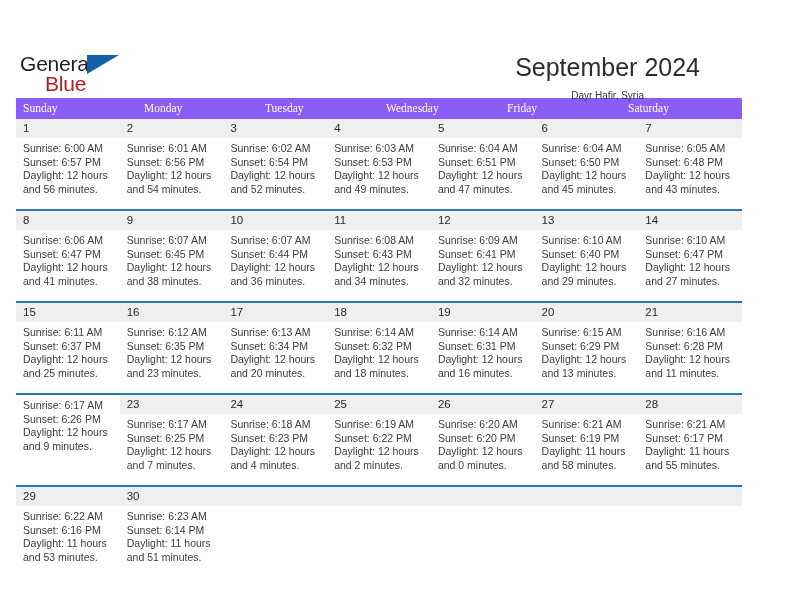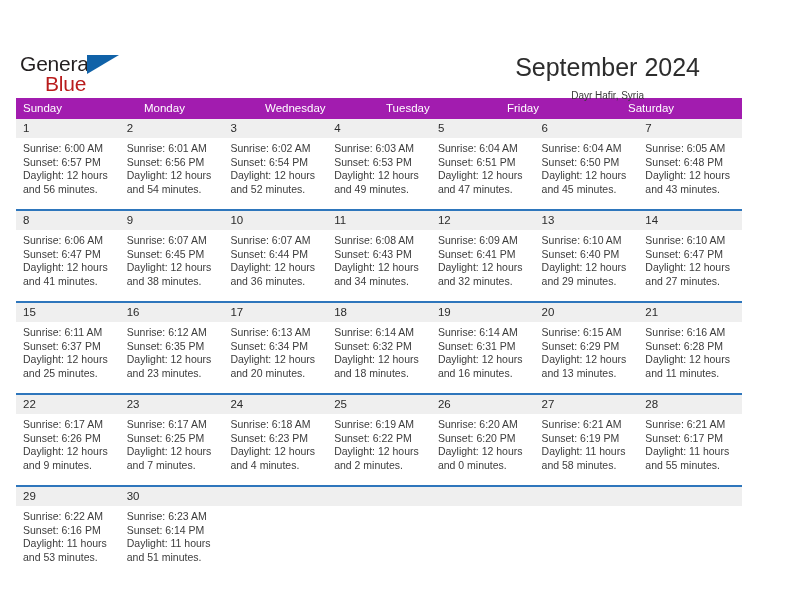--- a/index.html
+++ b/index.html
@@ -89,22 +89,23 @@
   }
 
   
   .calendar {
     width: 726px;
     margin-top: 0px;
   }
 
   .dow-row {
     display: flex;
-    background: #a21caf;
+    background: #8b5cf6;
     height: 21px;
+    font-family: Liberation Serif, serif;
   }
   .dow {
     flex: 1 1 0;
     color: #ffffff;
     font-size: 11.5px;
     line-height: 21px;
     padding-left: 7px;
     box-sizing: border-box;
     white-space: nowrap;
   }
@@ -166,22 +167,22 @@
       <div class="cal-title">September 2024</div>
       <div class="cal-subtitle">Dayr Hafir, Syria</div>
     </div>
 
   </div>
 
   <div class="calendar">
     <div class="dow-row">
       <div class="dow">Sunday</div>
       <div class="dow">Monday</div>
+      <div class="dow">Tuesday</div>
       <div class="dow">Wednesday</div>
-      <div class="dow">Tuesday</div>
       <div class="dow">Friday</div>
       <div class="dow">Saturday</div>
     </div>
 
     <div class="week first">
       <div class="day">
         <div class="day-num-band">
             <span class="day-num">1</span>
           </div>
         <div class="day-body">
@@ -414,23 +415,20 @@
           <div class="day-line">Sunrise: 6:16 AM</div>
           <div class="day-line">Sunset: 6:28 PM</div>
           <div class="day-line">Daylight: 12 hours</div>
           <div class="day-line">and 11 minutes.</div>
         </div>
       </div>
     </div>
 
     <div class="week">
       <div class="day">
-        <div class="day-num-band">
-            <span class="day-num">22</span>
-          </div>
         <div class="day-body">
           <div class="day-line">Sunrise: 6:17 AM</div>
           <div class="day-line">Sunset: 6:26 PM</div>
           <div class="day-line">Daylight: 12 hours</div>
           <div class="day-line">and 9 minutes.</div>
         </div>
       </div>
       <div class="day">
         <div class="day-num-band">
             <span class="day-num">23</span>

